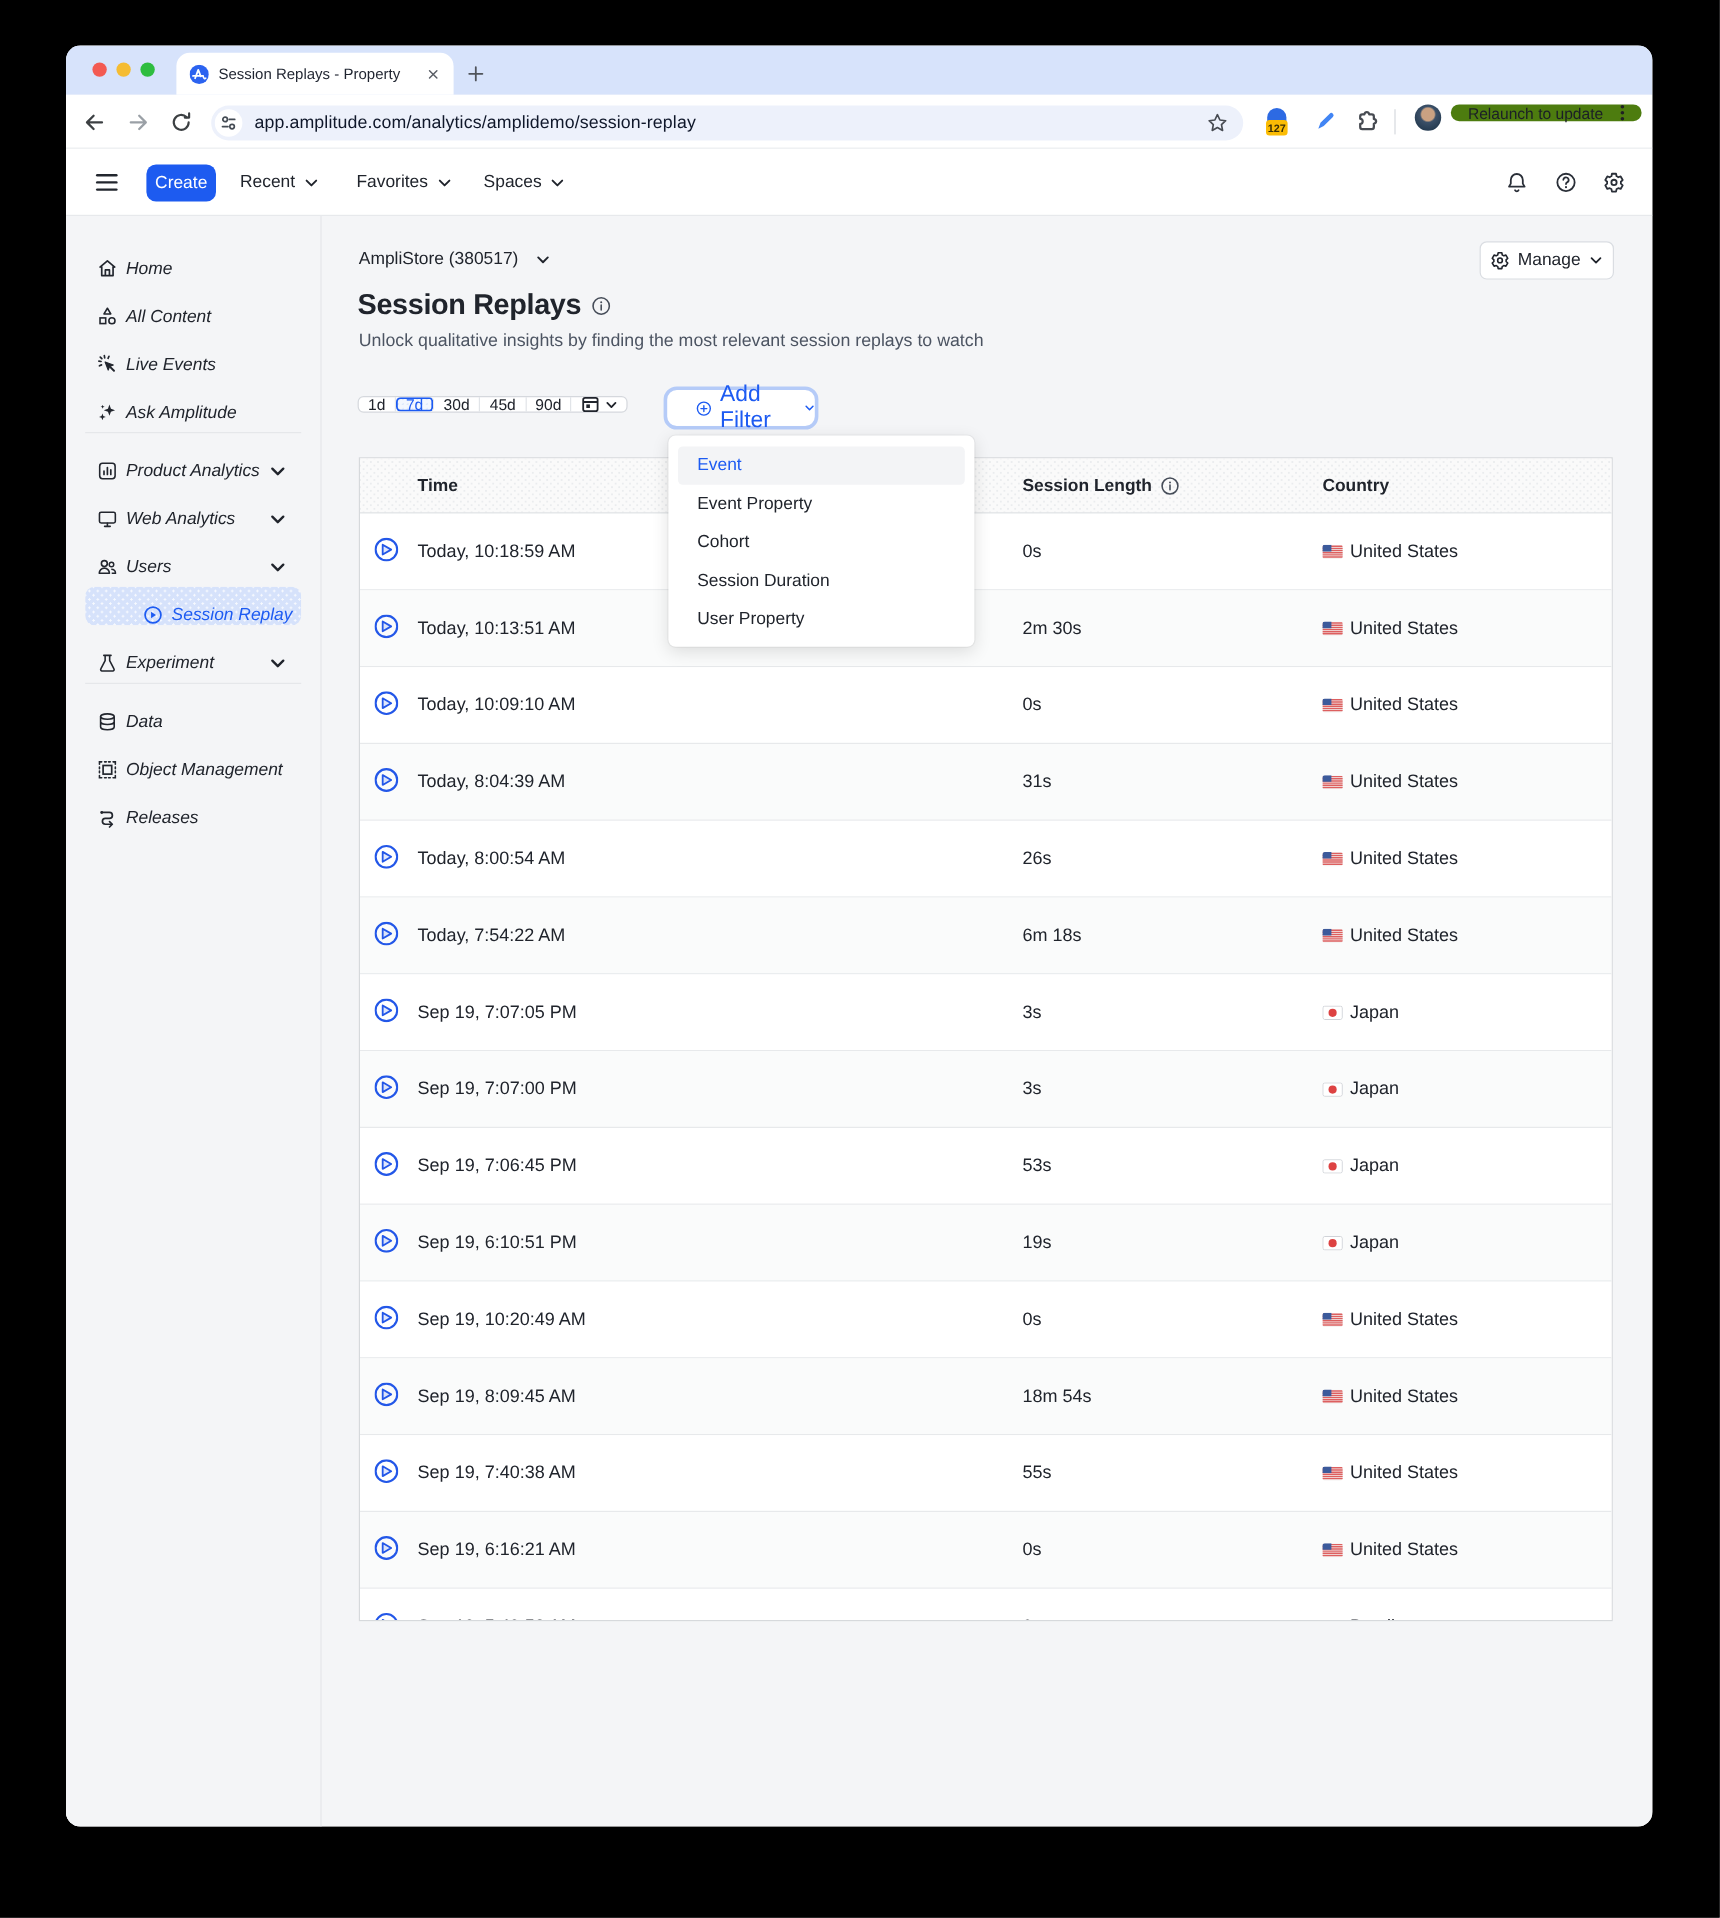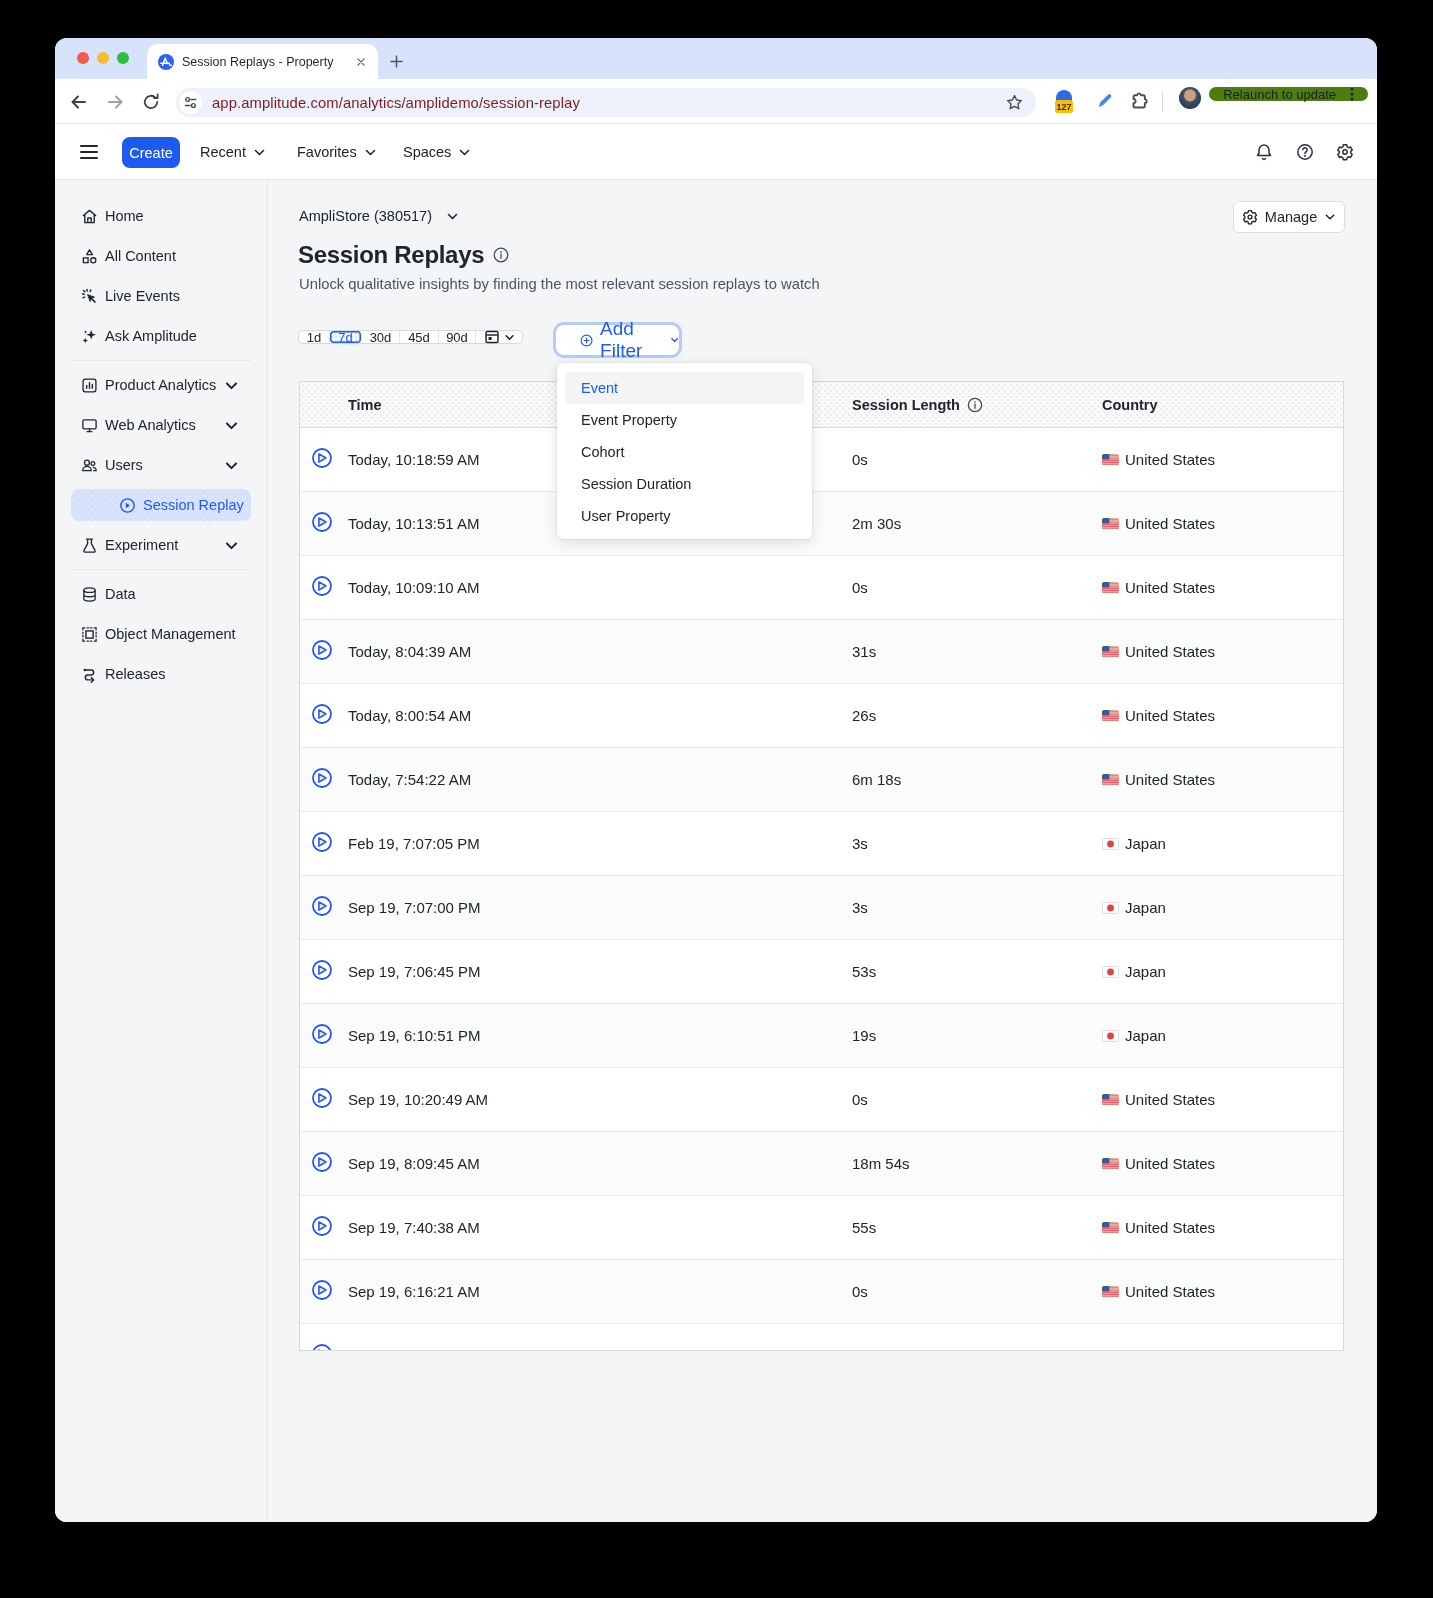--- a/index.html
+++ b/index.html
@@ -16,21 +16,21 @@
 .tab .fav { width:16px; height:16px; flex:none; }
 .tab .ttl { font-size:12.5px; color:#1f2430; margin-left:8px; white-space:nowrap; }
 .tab .x { margin-left:auto; width:14px; height:14px; }
 .newtab { position:absolute; left:327px; top:9px; width:28px; height:28px; display:flex; align-items:center; justify-content:center; }
 
 
 .bar { position:relative; height:45px; background:#fff; border-bottom:1px solid #e8eaee; }
 .bar svg.nv { position:absolute; top:53%; transform:translateY(-50%); }
 .omni { position:absolute; left:121px; top:9px; width:860px; height:29px; background:#edf1fb; border-radius:15px; display:flex; align-items:center; }
 .omni .circ { width:23px; height:23px; background:#fff; border-radius:50%; margin-left:3px; display:flex; align-items:center; justify-content:center; }
-.omni .url { font-size:14.8px; color:#7f1d1d; margin-left:10px; letter-spacing:0.1px; }
+.omni .url { font-size:14.8px; color:#0f172a; margin-left:10px; letter-spacing:0.1px; }
 .omni .star { margin-left:auto; margin-right:12px; }
 .rl-pill { position:absolute; right:9px; top:8px; height:14px; background:#4d7c0f; border-radius:15px; display:flex; align-items:center; padding:0 8px 0 14px; }
 .rl-pill .t { font-size:13px; color:#1b1f26; }
 .rl-pill .dots { margin-left:8px; width:16px; height:16px; }
 .avatar { position:absolute; left:1124px; top:8px; width:22px; height:22px; border-radius:50%; background:radial-gradient(circle at 50% 38%, #c9a182 0 30%, #3b5068 38%, #243a50 78%, #1b2d3f 100%); }
 .vsep { position:absolute; left:1107px; top:12px; width:1px; height:21px; background:#d6d9de; }
 
 
 .nav { position:relative; height:56px; background:#fff; border-bottom:1px solid #e7e9ec; }
 .ham { position:absolute; left:25px; top:0; height:56px; width:18px; display:flex; flex-direction:column; justify-content:center; gap:4px; }
@@ -38,21 +38,21 @@
 .btn-create { position:absolute; left:67px; top:13px; width:58px; height:31px; background:#1d5bf0; color:#fff; font-size:14.5px; border-radius:8px; display:flex; align-items:center; justify-content:center; }
 .navlink { position:absolute; top:0; height:56px; display:flex; align-items:center; font-size:14.5px; color:#20242c; gap:7px; }
 .search { position:absolute; left:476px; top:10px; width:359px; height:38px; background:#f1f2f4; border-radius:8px; display:flex; align-items:center; padding:0 14px; }
 .search .ph { color:#6f7683; font-size:14.5px; margin-left:9px; }
 .search .kbd { margin-left:auto; color:#6f7683; font-size:13px; }
 .nico { position:absolute; top:19px; width:18px; height:18px; }
 
 
 .app { display:flex; height:1342px; background:#f4f5f7; }
 aside { width:213px; flex:none; background:#f4f5f7; border-right:1px solid #e5e7ea; padding-top:20px; }
-.sitem { height:32px; margin:0 16px 8px; border-radius:8px; display:flex; align-items:center; padding:0 4px 0 10px; font-size:14.5px; color:#20242c; }
+.sitem { height:32px; margin:0 16px 8px; border-radius:8px; display:flex; align-items:flex-end; padding:0 4px 0 10px; font-size:14.5px; color:#20242c;font-style:italic; }
 .sitem svg { width:17px; height:17px; flex:none; margin-right:7px; color:#22262e; }
 .sitem .lbl { white-space:nowrap; }
 .sitem .chv { margin-left:auto; }
 .sitem.sel { color:#1d5bf2;
   background-color:#d6e2fb;
   background-image:radial-gradient(circle, rgba(255,255,255,.8) 0.9px, transparent 0.9px), radial-gradient(circle, rgba(255,255,255,.8) 0.9px, transparent 0.9px);
   background-size:7px 7px, 7px 7px; background-position:0 0, 3.5px 3.5px;padding-left:48px; }
 .sitem.sel svg { color:#1d5bf2; }
 .sdiv { height:1px; background:#e5e7ea; margin:8px 16px 8px; }
 
@@ -453,21 +453,21 @@
                 <path d="M1.5 0 H7.5 V5.5 H0 V1.5 A1.5 1.5 0 0 1 1.5 0 Z" fill="#3c5a9b"></path>
               </svg>
               <span>United States</span>
             </div>
         </div>
         <div class="row">
           <div><svg width="20" height="20" viewBox="0 0 20 20">
                 <circle cx="10" cy="10" r="9" stroke="#2357e8" stroke-width="1.8" fill="none"></circle>
                 <path d="M6.9 5.9 L14 10 L6.9 14.1 Z" stroke="#2357e8" stroke-width="1.5" fill="rgba(35,87,232,0.14)" stroke-linejoin="round"></path>
               </svg></div>
-          <div>Feb 19, 7:07:05 PM</div>
+          <div>Sep 19, 7:07:05 PM</div>
           <div>3s</div>
           <div class="cty">
               <svg class="flag" viewBox="0 0 17 12">
                 <rect x="0.4" y="0.4" width="16.2" height="11.2" rx="1.5" fill="#fff" stroke="#cdd0d5" stroke-width="0.8"></rect>
                 <circle cx="8.5" cy="6" r="3.4" fill="#dd4242"></circle>
               </svg>
               <span>Japan</span>
             </div>
         </div>
         <div class="row">

